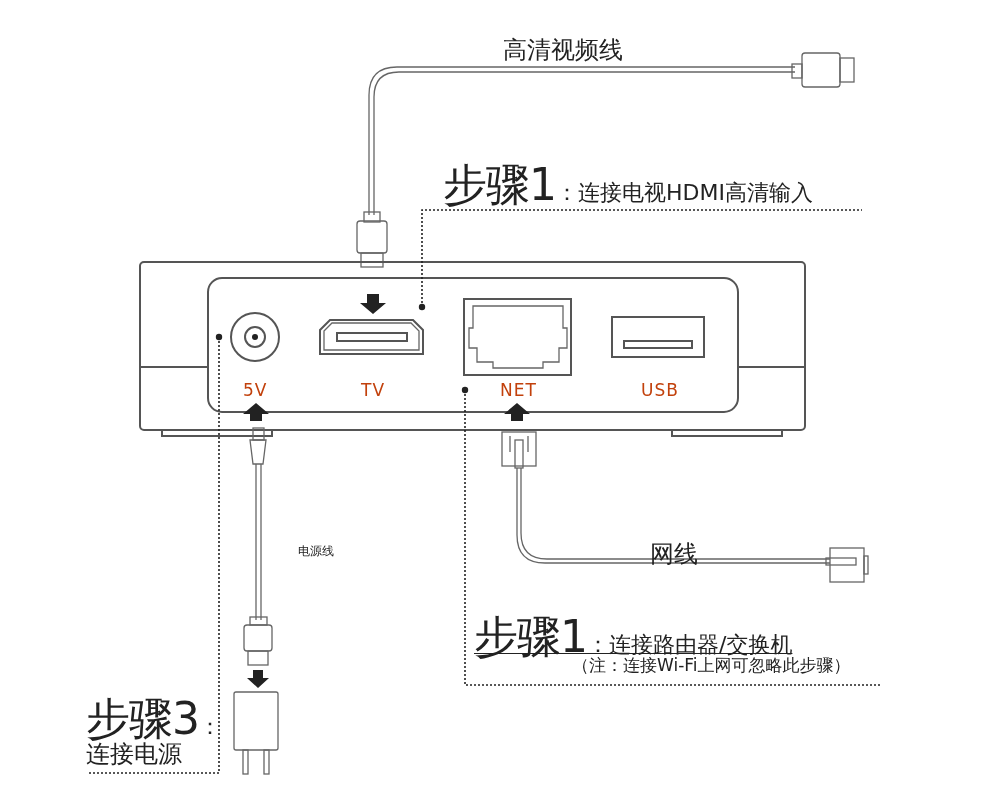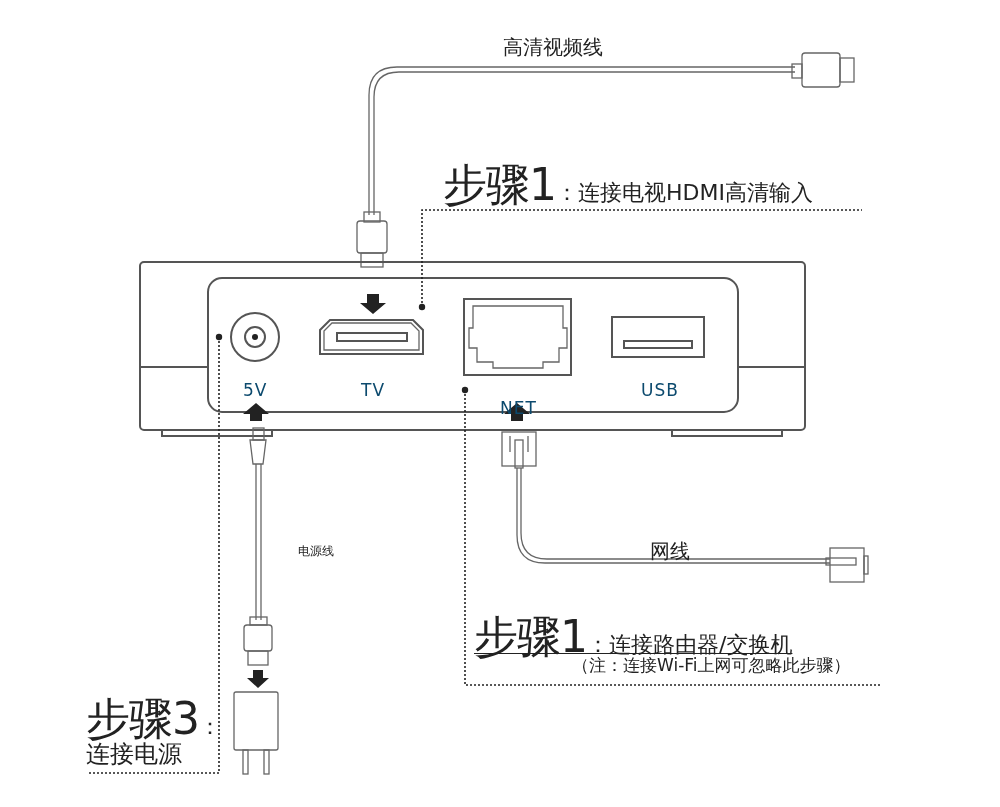--- a/index.html
+++ b/index.html
@@ -2,22 +2,22 @@
 <html><head>
 <meta charset="utf-8">
 <style>
   html, body { margin: 0; padding: 0; background: #ffffff; }
   body { width: 1000px; height: 807px; overflow: hidden; position: relative; font-family: "DejaVu Sans", sans-serif; }
   svg { position: absolute; left: 0; top: 0; }
   .stroke { fill: none; stroke: #555; stroke-width: 2; }
   .thin { fill: none; stroke: #666; stroke-width: 1.3; }
   .dot-line { fill: none; stroke: #222; stroke-width: 1.6; stroke-dasharray: 2 2; }
   .lbl { position: absolute; color: #222; white-space: nowrap; }
-  .port-lbl { font-size: 17px; letter-spacing: 1px; color: #0c4a6e; }
-  .cable-lbl { font-size: 20px; }
+  .port-lbl { font-size: 17px; letter-spacing: 1px; color: #c2410c; }
+  .cable-lbl { font-size: 24px; }
   .step-big { font-size: 44px; letter-spacing: -1px; }
   .step-desc { font-size: 22px; }
   .step-note { font-size: 17px; }
 </style>
 </head>
 <body>
 
 <svg width="1000" height="807" viewBox="0 0 1000 807">
 
   <g>
@@ -106,21 +106,21 @@
     <rect class="thin" x="864" y="556" width="4" height="18"></rect>
   </g>
 </svg>
 
 <div class="lbl cable-lbl" style="left:503px; top:34px;">高清视频线</div>
 <div class="lbl cable-lbl" style="left:298px; top:543px; font-size:12px;">电源线</div>
 <div class="lbl cable-lbl" style="left:650px; top:538px;">网线</div>
 
 <div class="lbl port-lbl" style="left:243px; top:380px;">5V</div>
 <div class="lbl port-lbl" style="left:361px; top:380px;">TV</div>
-<div class="lbl port-lbl" style="left:500px; top:380px;margin-top:18px;">NET</div>
+<div class="lbl port-lbl" style="left:500px; top:380px;">NET</div>
 <div class="lbl port-lbl" style="left:641px; top:380px;">USB</div>
 
 <div class="lbl" style="left:443px; top:156px;">
   <span class="step-big">步骤1</span><span class="step-desc">：</span><span class="step-desc">连接电视HDMI高清输入</span>
 </div>
 
 <div class="lbl" style="left:474px; top:608px;text-decoration:underline;">
   <span class="step-big">步骤1</span><span class="step-desc">：</span><span class="step-desc">连接路由器/交换机</span>
 </div>
 <div class="lbl step-note" style="left:572px; top:654px;">（注：连接Wi-Fi上网可忽略此步骤）</div>

